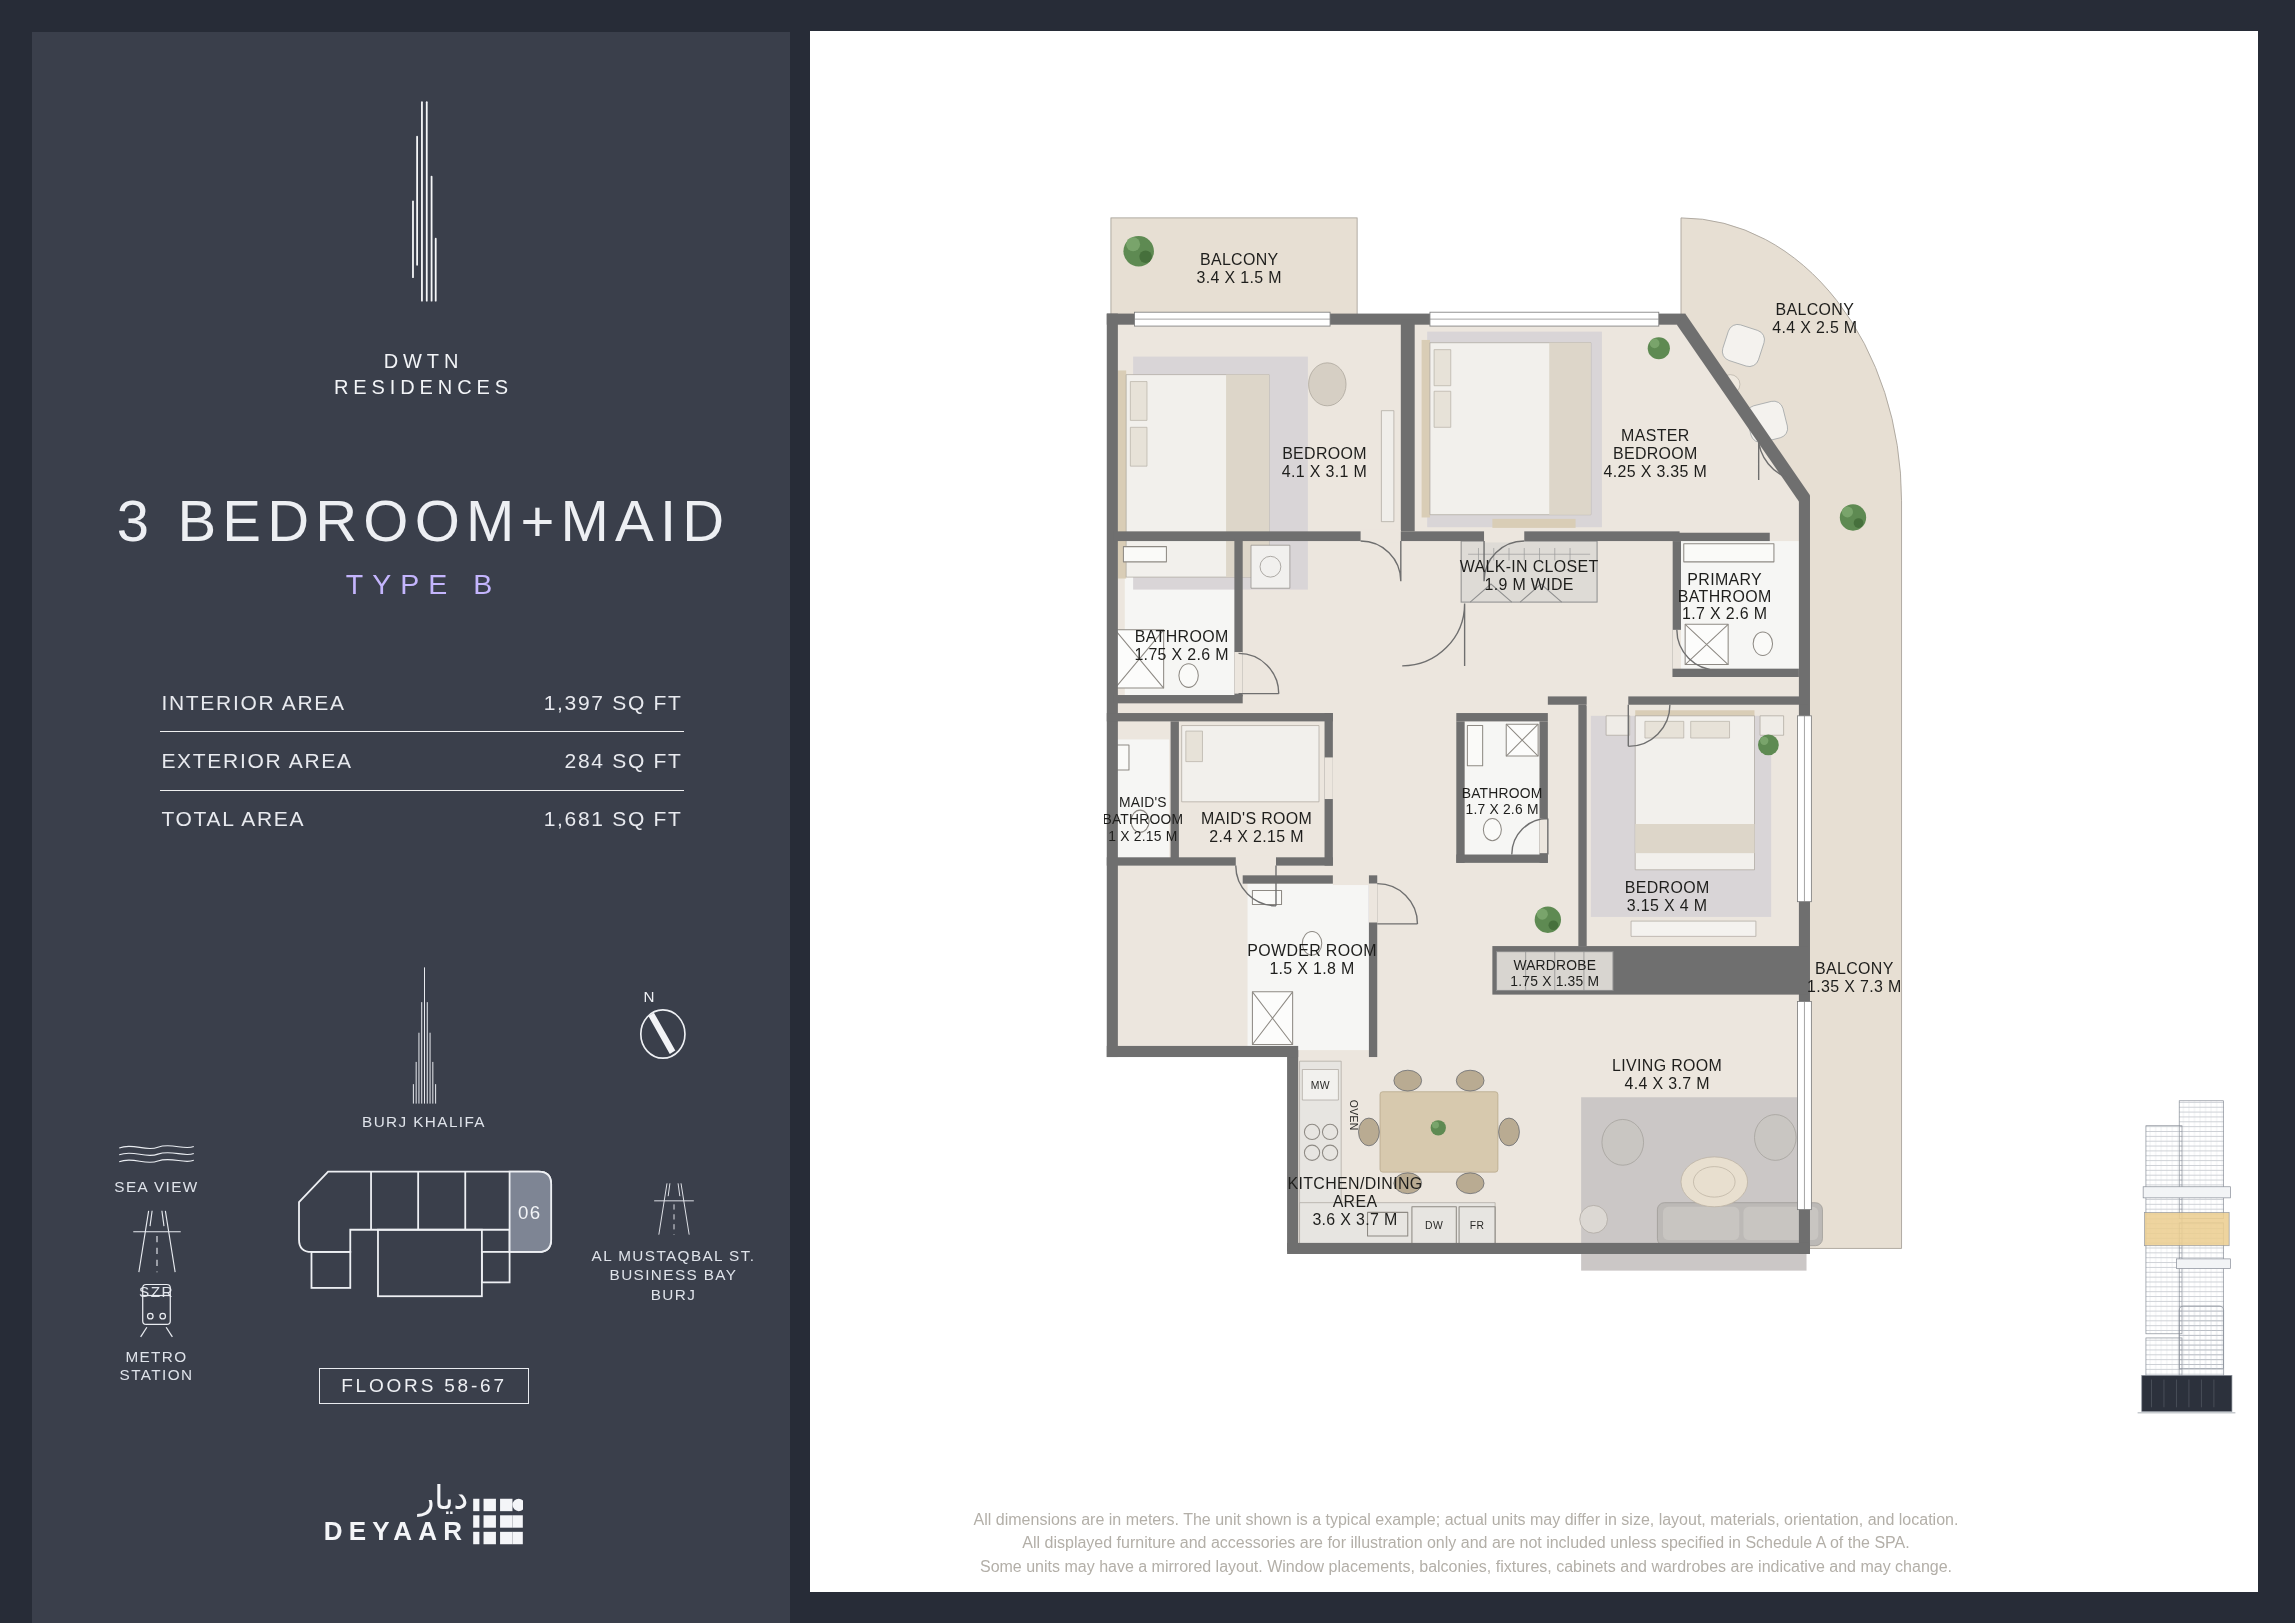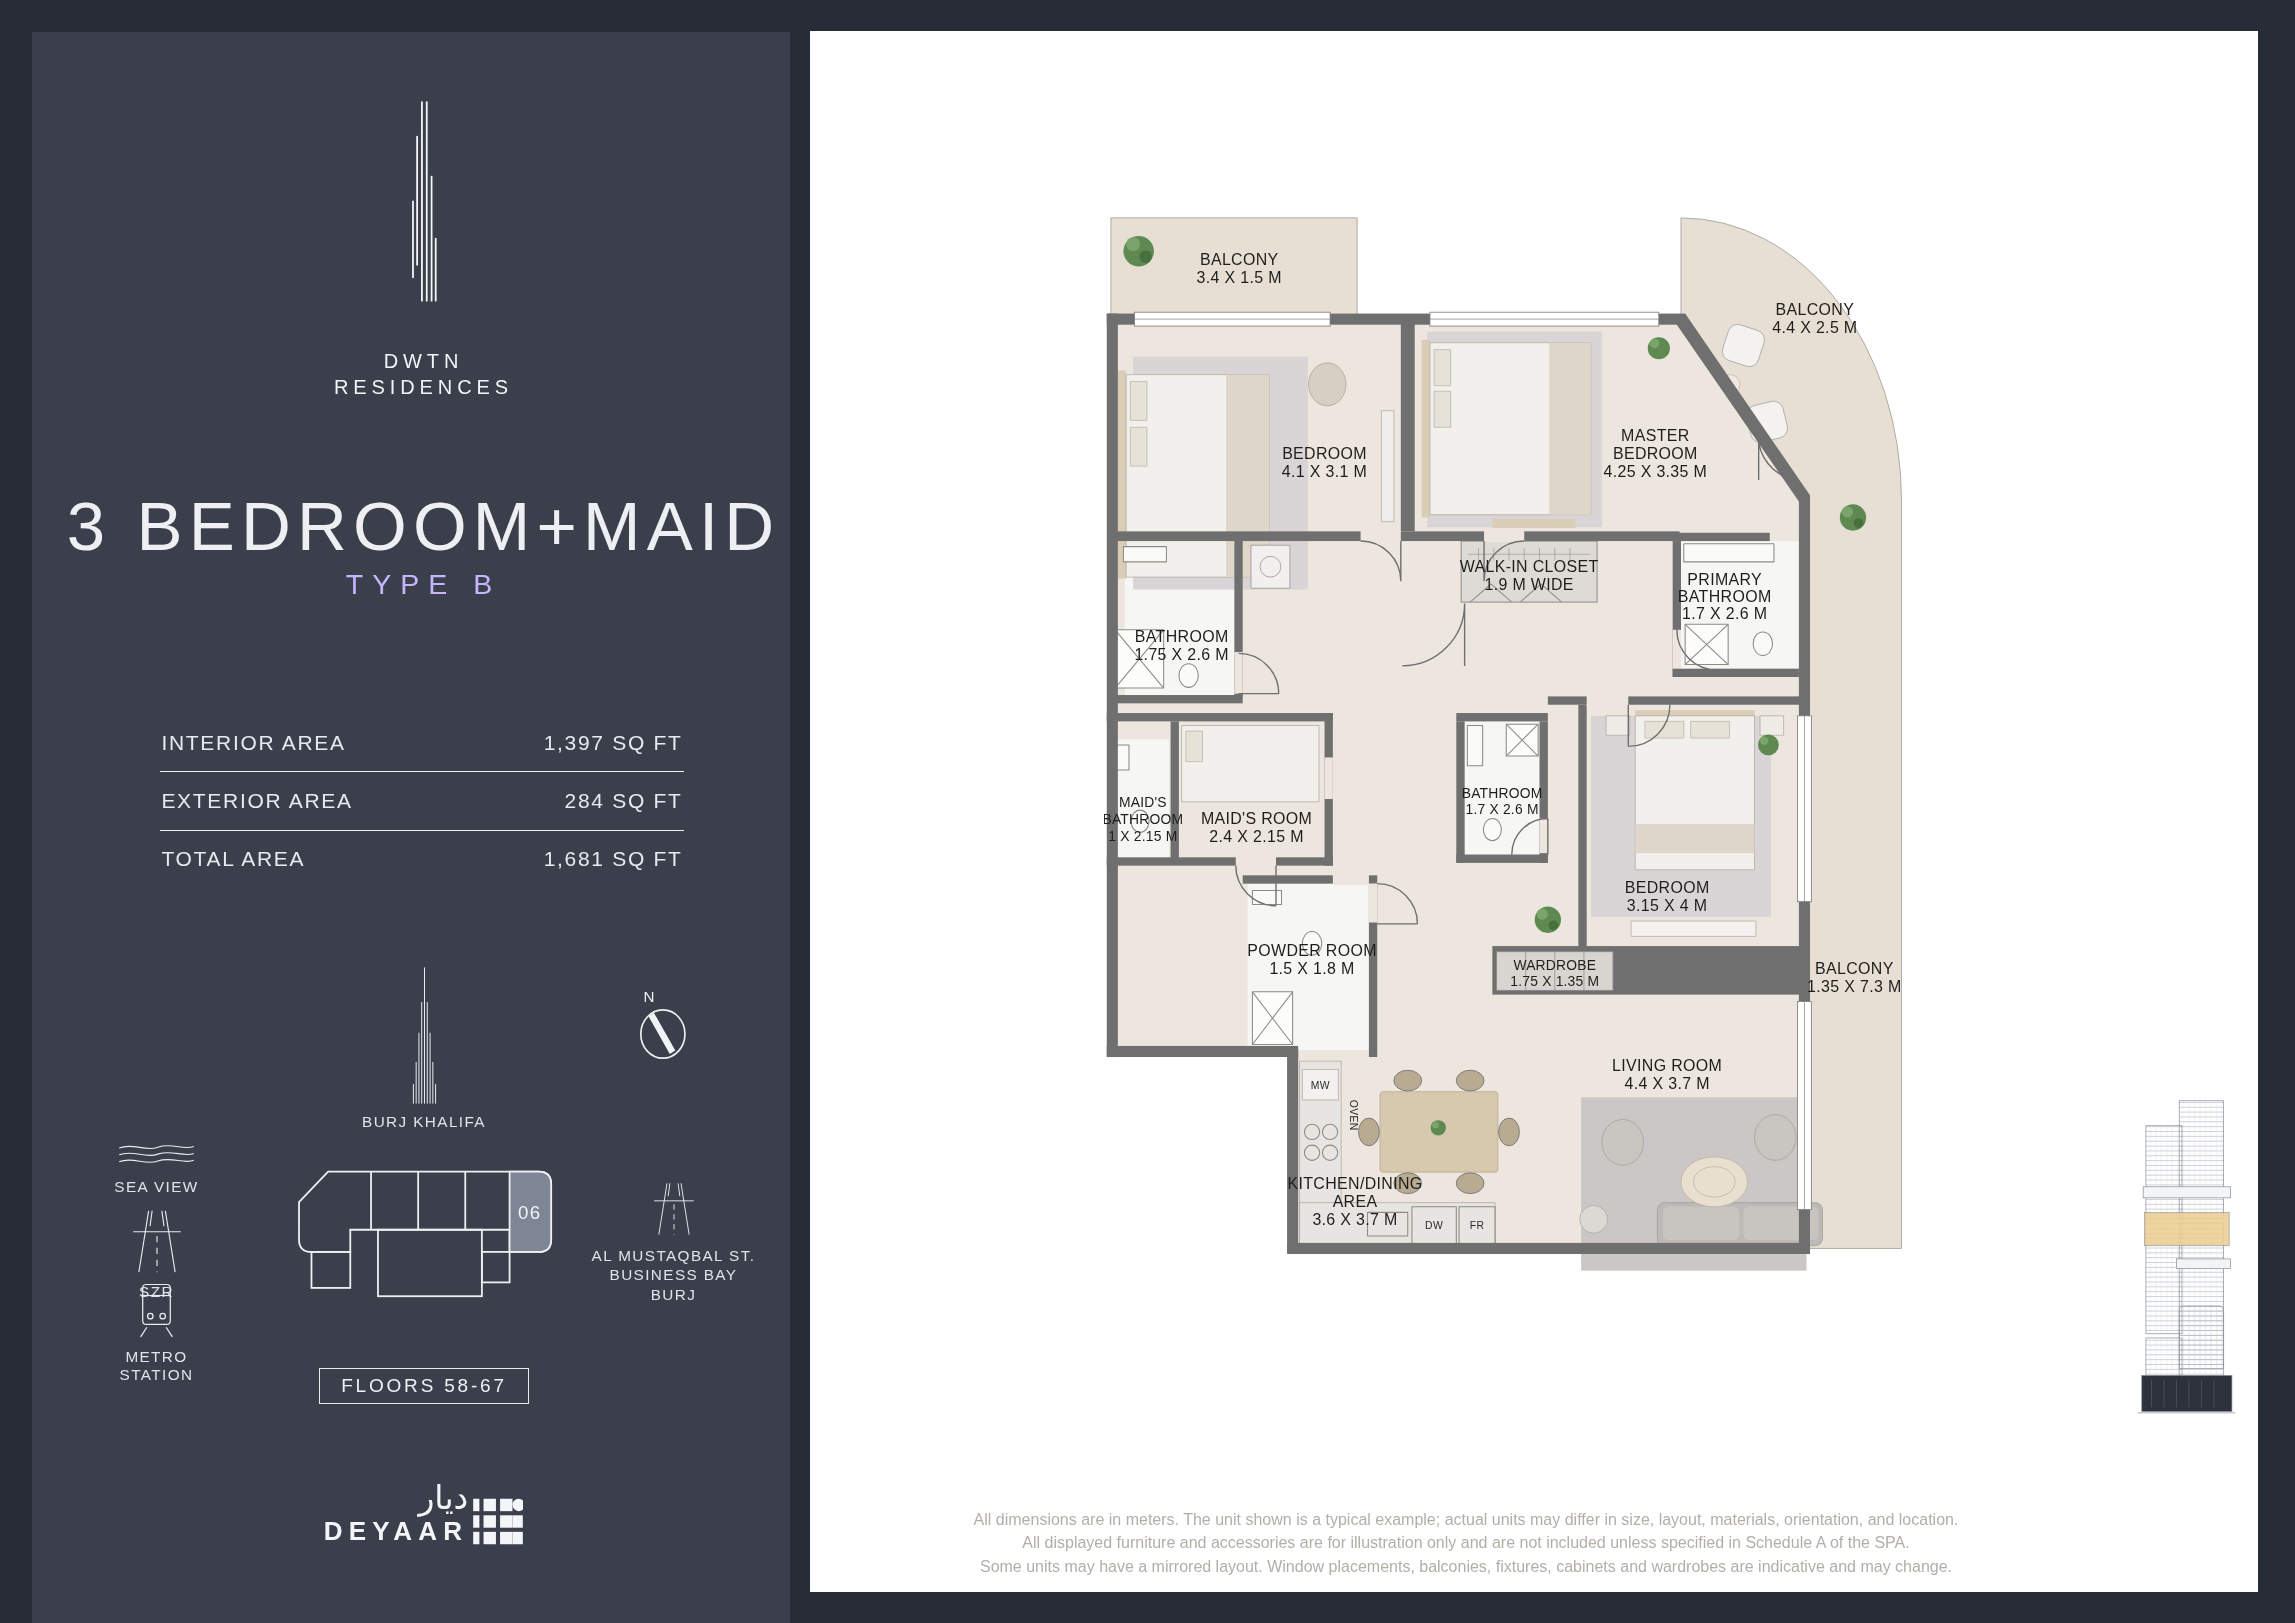--- a/index.html
+++ b/index.html
@@ -3,23 +3,23 @@
 <meta charset="utf-8">
 <style>
   html,body{margin:0;padding:0;background:#272c37;width:2295px;height:1623px;overflow:hidden;
     font-family:"Liberation Sans",sans-serif;}
   #canvas{position:relative;width:2295px;height:1623px;background:#272c37;}
   
   #sidebar{position:absolute;left:32px;top:32px;width:758px;height:1600px;background:#3a3f4b;}
   .cx{position:absolute;left:25px;right:0;text-align:center;color:#eceef2;}
   .brand-icon{position:absolute;left:25px;right:0;top:64px;text-align:center;}
   .brand-name{top:316px;font-size:20px;letter-spacing:4.9px;line-height:26px;color:#f2f4f7;}
-  .page-title{top:455px;font-size:69px;font-weight:300;letter-spacing:6.2px;color:#edeff3;}
+  .page-title{top:455px;font-size:58px;font-weight:300;letter-spacing:6.2px;color:#edeff3;}
   .page-subtitle{top:536px;font-size:28.5px;font-weight:300;letter-spacing:9px;color:#c4b5fd;}
-  .area-table{position:absolute;left:128px;top:682px;width:524px;color:#e8eaef;}
+  .area-table{position:absolute;left:128px;top:642px;width:524px;color:#e8eaef;}
   .arow{display:flex;justify-content:space-between;align-items:center;padding:16.7px 1.4px;
     font-size:21px;letter-spacing:1.7px;}
   .arow+.arow{border-top:1px solid rgba(255,255,255,.92);}
   .legend-item{position:absolute;text-align:center;color:#dfe3ea;}
   .legend-label{font-size:15.3px;letter-spacing:1.4px;margin-top:5.6px;}
   .burj{left:326px;top:934px;width:132px;}
   .sea{left:76px;top:1109px;width:97px;}
   .szr{left:76px;top:1176px;width:97px;}
   .metro{left:76px;top:1248px;width:97px;}
   .street{left:527px;top:1149px;width:229px;}

